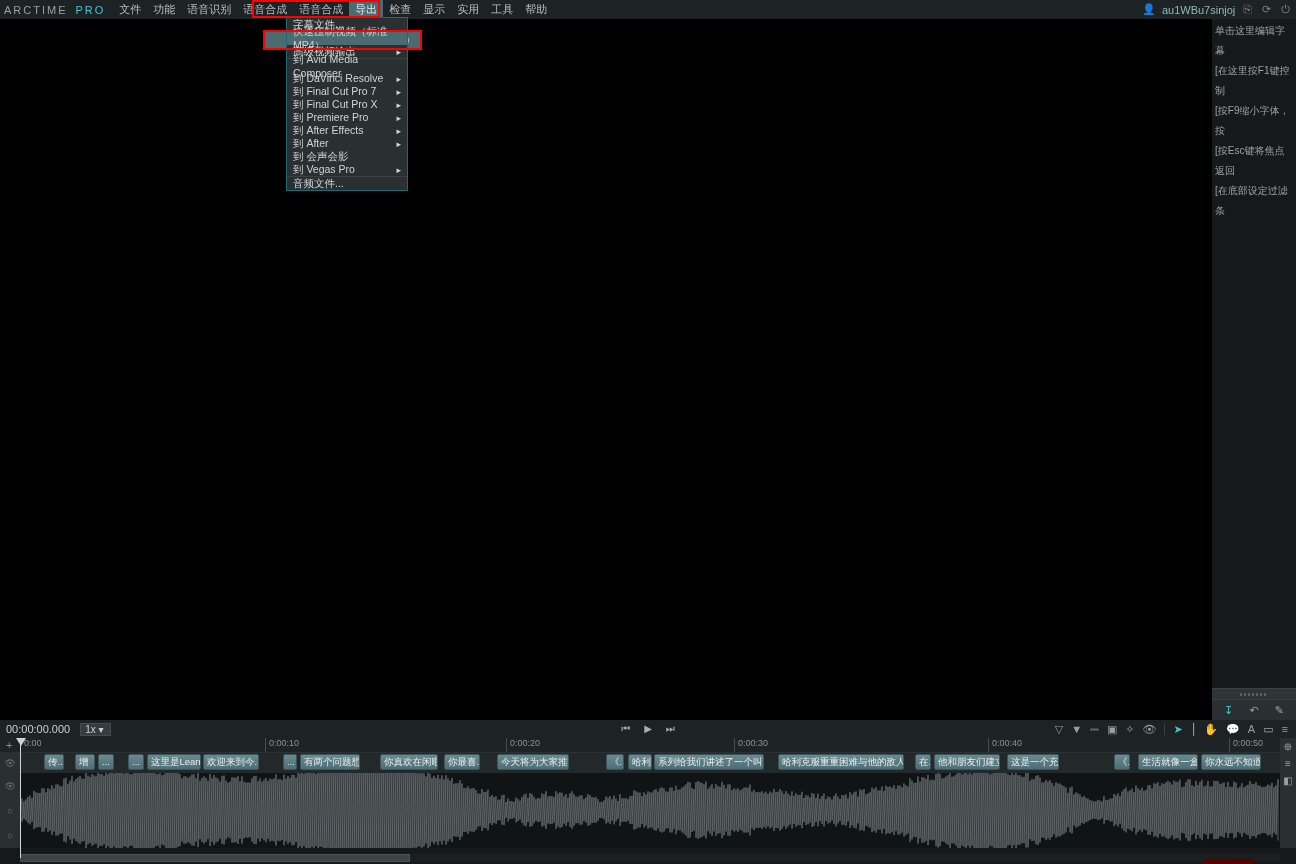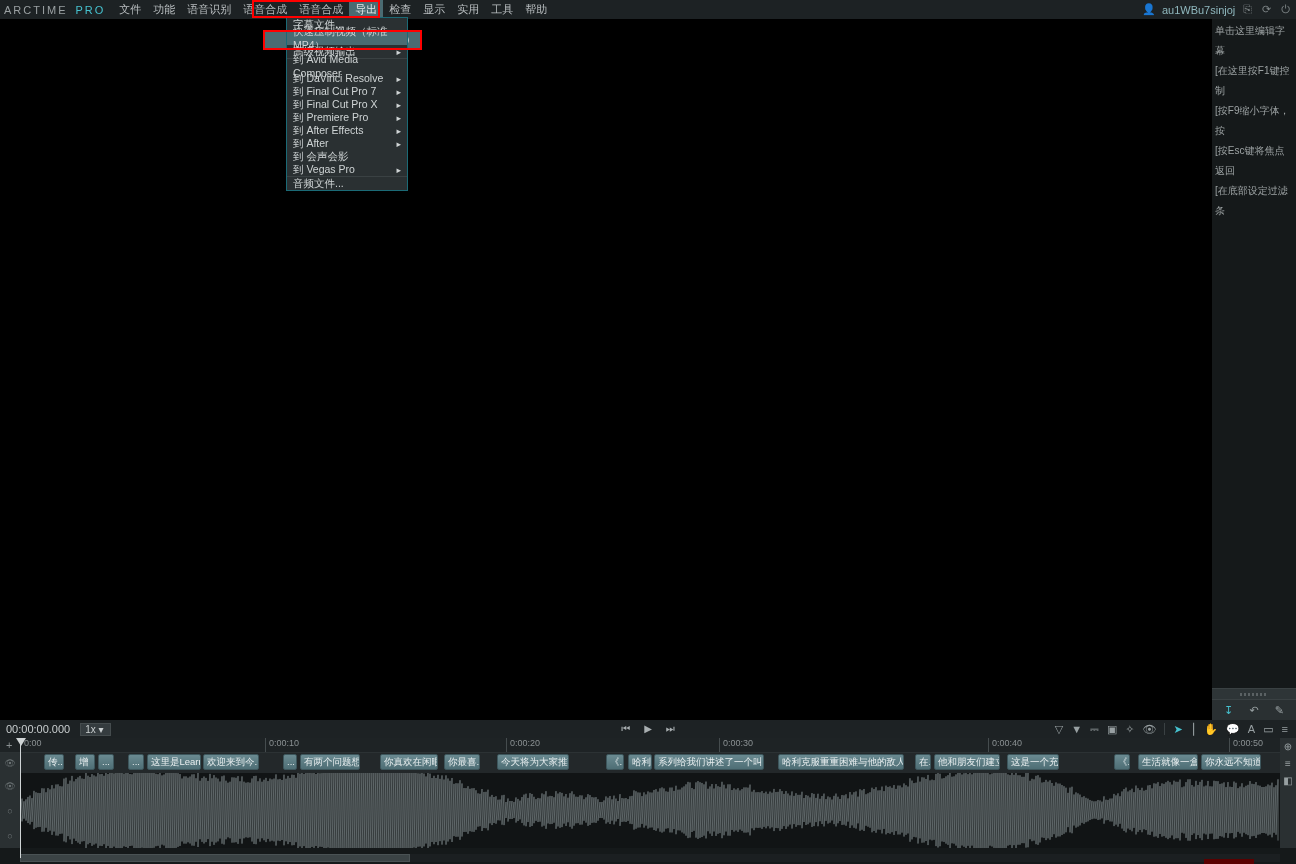--- a/index.html
+++ b/index.html
@@ -211,21 +211,21 @@
     <span class="ti">≡</span>
   </div>
 </div>
 
 <div class="timeline">
   <div class="ruler" id="ruler">
     <span style="position:absolute;left:6px;top:1px;color:#8b9193;font-size:11px;">+</span>
   <div class="tick" style="left: 20px;">0:00</div>
       <div class="tick" style="left: 265px;">0:00:10</div>
       <div class="tick" style="left: 506px;">0:00:20</div>
-      <div class="tick" style="left: 719px;">0:00:30</div>
+      <div class="tick" style="left: 734px;">0:00:30</div>
       <div class="tick" style="left: 988px;">0:00:40</div>
       <div class="tick" style="left: 1229px;">0:00:50</div>
     </div>
   <div class="playhead"></div>
   <div class="track-head t1">
     <span class="eye">👁</span>
   </div>
   <div class="track-head t2">
     <span class="eye">👁</span>
     <span class="eye">○</span>

